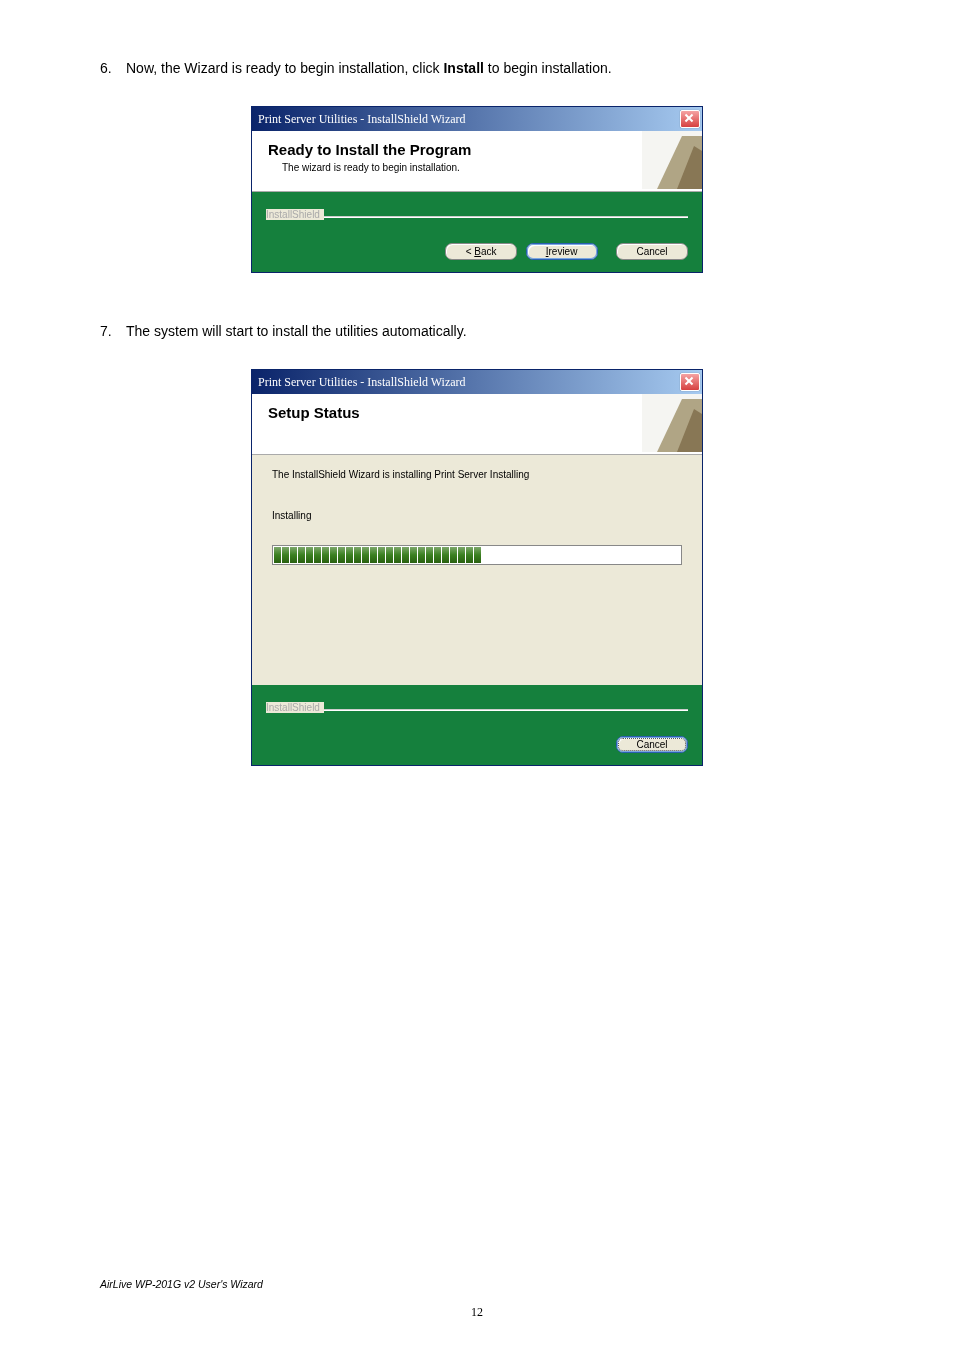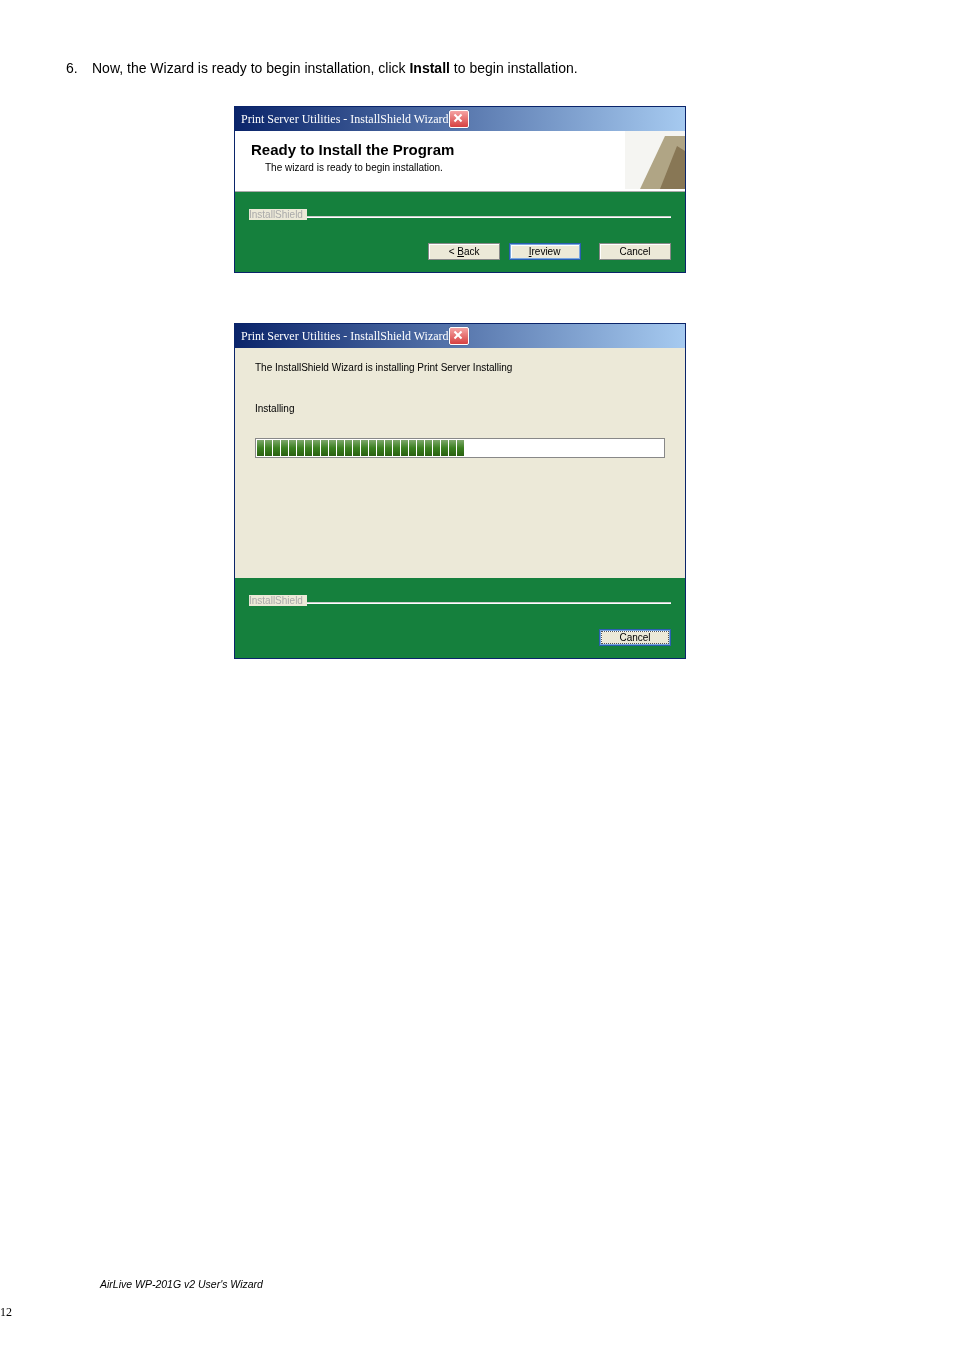--- a/index.html
+++ b/index.html
@@ -3,21 +3,21 @@
 <meta charset="utf-8">
 <style>
   body {
     margin: 0;
     padding: 0;
     font-family: Arial, sans-serif;
     background: #ffffff;
     width: 954px;
   }
   .page {
-    padding: 60px 100px 40px 66px;
+    padding: 60px 100px 40px 100px;
     box-sizing: border-box;
     height: 1350px;
     position: relative;
   }
   .instruction {
     font-size: 14px;
     color: #000;
     margin: 0 0 30px 0;
   }
   .instruction .num {
@@ -38,21 +38,21 @@
     border: 1px solid #0a246a;
   }
   .titlebar {
     background: linear-gradient(to right, #0a246a, #a6caf0);
     color: #fff;
     font-family: "Times New Roman", serif;
     font-size: 12px;
     padding: 3px 2px 3px 6px;
     display: flex;
     align-items: center;
-    justify-content: flex-start;
+    justify-content: space-between;
   }
   .close-btn {
     width: 18px;
     height: 16px;
     background: linear-gradient(to bottom, #f5a3a3, #d64040);
     border: 1px solid #fff;
     border-radius: 2px;
     position: relative;
     box-shadow: 0 0 1px rgba(0,0,0,0.5);
   }
@@ -126,21 +126,21 @@
   .btn-row {
     text-align: right;
   }
   .win-btn {
     font-size: 10px;
     font-family: Tahoma, Arial, sans-serif;
     padding: 2px 0;
     width: 72px;
     background: #ece9d8;
     border: 1px solid #888;
-    border-radius: 0;
+    border-radius: 7px;
     box-shadow: inset 1px 1px 0 #fff;
     margin-left: 4px;
     color: #000;
     margin-top: 17px;
   }
   .win-btn.default {
     border: 1px solid #2a5fb0;
     box-shadow: 0 0 0 1px #7aa7e0 inset, inset 2px 2px 0 #fff;
   }
   .win-btn.focus-dotted {
@@ -155,20 +155,21 @@
     position: relative;
     display: flex;
     padding: 1px;
     gap: 1px;
   }
   .progress-seg {
     width: 7px;
     background: linear-gradient(to bottom, #7da76a 0%, #3b8020 50%, #2a6010 100%);
   }
   .page-num {
+    text-align: center;
     font-size: 12px;
     font-family: "Times New Roman", serif;
     position: absolute;
     bottom: 30px;
     left: 0;
     right: 0;
   }
   .footer-text {
     font-size: 10.5px;
     font-style: italic;
@@ -216,27 +217,40 @@
         <hr class="hr-line">
         <div class="btn-row">
           <button class="win-btn"><span>&lt; </span><span class="u">B</span><span>ack</span></button>
           <button class="win-btn default"><span class="u">I</span><span>review</span></button>
           <button class="win-btn" style="margin-left:14px">Cancel</button>
         </div>
       </div>
     </div>
   </div>
 
+  <p class="instruction">
+    <span class="num">7.</span><span>The system will start to install the utilities automatically.</span>
+  </p>
 
   <div class="dialog-wrap">
     <div class="dialog">
       <div class="titlebar">
         <span>Print Server Utilities - InstallShield Wizard</span>
         <div class="close-btn"></div>
       </div>
+      <div class="header-area">
+        <div class="header-title">Setup Status</div>
+        <div class="header-graphic">
+          <svg width="60" height="58" viewBox="0 0 60 58">
+            <rect x="0" y="0" width="60" height="58" fill="#f5f5f2"></rect>
+            <polygon points="15,58 40,5 60,5 60,58" fill="#b0a585"></polygon>
+            <polygon points="35,58 52,15 60,20 60,58" fill="#887755"></polygon>
+          </svg>
+        </div>
+      </div>
       <div class="body-area body-area-2">
         <p class="body-text">The InstallShield Wizard is installing Print Server Installing</p>
         <p class="body-text status-line">Installing</p>
         <div class="progress-outer">
           <div class="progress-seg"></div>
             <div class="progress-seg"></div>
             <div class="progress-seg"></div>
             <div class="progress-seg"></div>
             <div class="progress-seg"></div>
             <div class="progress-seg"></div>

